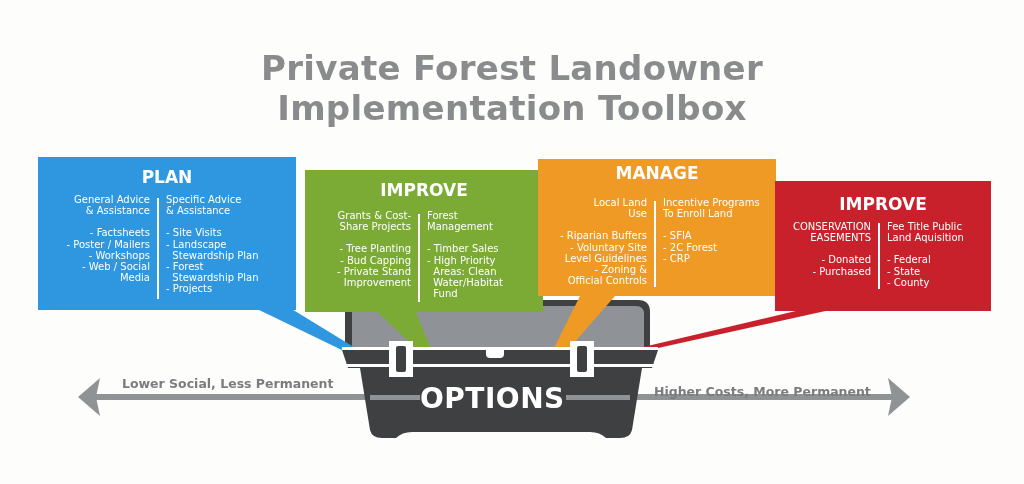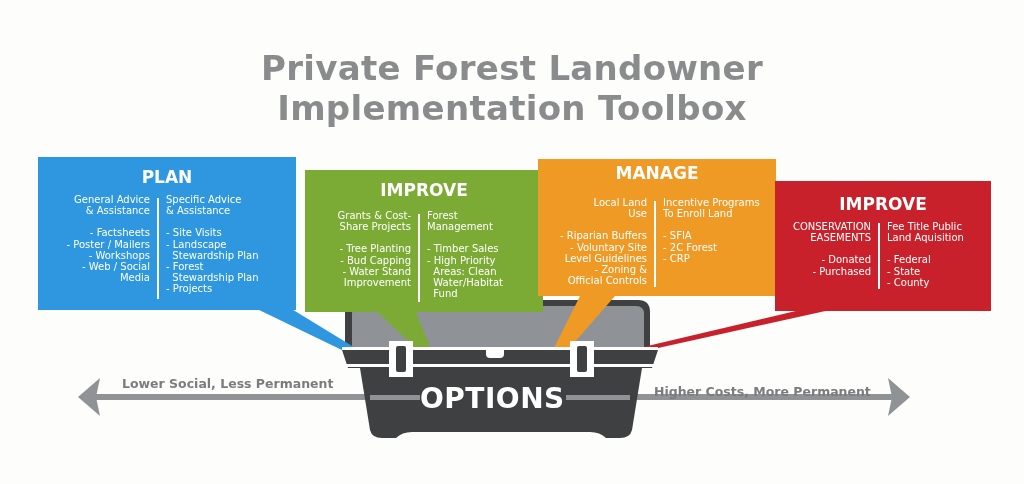--- a/index.html
+++ b/index.html
@@ -91,21 +91,21 @@
 </div>
 
 <div class="box" style="left:305px; top:170px; width:238px; height:142px;">
   <h2 style="margin-top:10px;">IMPROVE</h2>
   <div class="cols" style="left:0; top:40px; width:238px;">
     <div style="width:106px;">
       <div class="col l">Grants &amp; Cost-
 Share Projects</div>
       <div class="col l" style="margin-top:11px;">- Tree Planting
 - Bud Capping
-- Water Stand
+- Private Stand
 Improvement</div>
     </div>
     <div class="sep" style="height:88px; margin-top:4px;"></div>
     <div style="width:110px;">
       <div class="col r">Forest
 Management</div>
       <div class="col r" style="margin-top:11px;">- Timber Sales
 - High Priority
   Areas: Clean
   Water/Habitat

